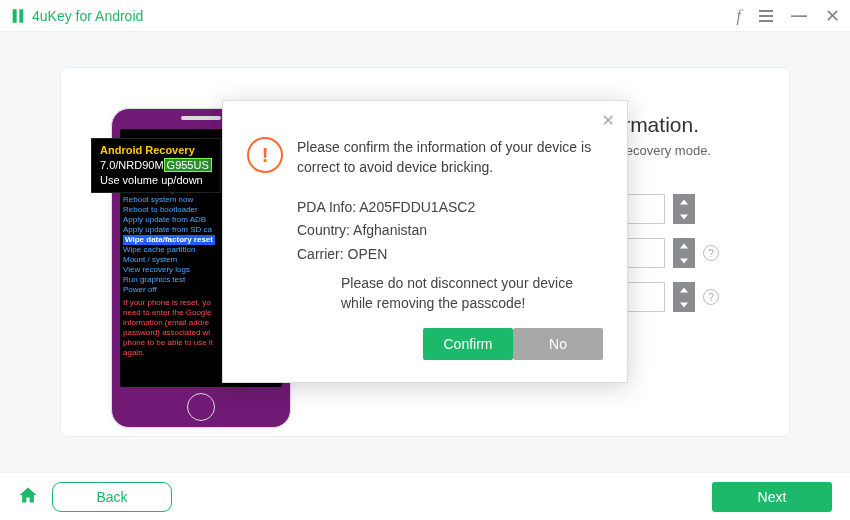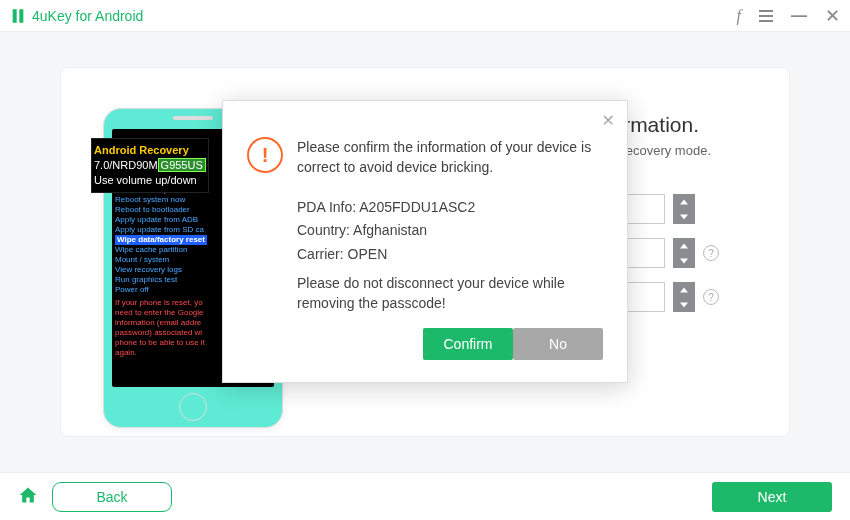--- a/index.html
+++ b/index.html
@@ -11,25 +11,25 @@
     .logo-text { color: #1db96a; font-size: 14px; font-weight: 500; }
     .titlebar-right { margin-left: auto; display: flex; gap: 18px; align-items: center; color: #888; }
     .titlebar-btn { cursor: pointer; font-size: 16px; line-height: 1; }
     .hamburger { display: flex; flex-direction: column; gap: 3px; }
     .hamburger span { width: 14px; height: 2px; background: #888; }
 
     .content { position: absolute; top: 32px; bottom: 48px; left: 0; right: 0; padding: 35px 60px; }
     .card { background: #fff; border: 1px solid #eee; border-radius: 8px; height: 100%; position: relative; padding: 30px; display: flex; gap: 40px; }
 
     .phone-wrap { position: relative; width: 200px; flex-shrink: 0; margin-top: 10px; }
-    .phone { width: 180px; height: 320px; background: #5eead4; border: 1px solid #ddd; border-radius: 18px; margin-left: 12px; position: relative; box-shadow: 0 2px 8px rgba(0,0,0,0.06); }
+    .phone { width: 180px; height: 320px; background: #701a75; border: 1px solid #ddd; border-radius: 18px; margin-left: 20px; position: relative; box-shadow: 0 2px 8px rgba(0,0,0,0.06); }
     .phone::before { content:""; position:absolute; top:7px; left:50%; transform:translateX(-50%); width:40px; height:4px; background:#ddd; border-radius:3px; }
     .phone::after { content:""; position:absolute; bottom:6px; left:50%; transform:translateX(-50%); width:26px; height:26px; border:1px solid #ddd; border-radius:50%; }
     .screen { position: absolute; top: 20px; left: 8px; right: 8px; bottom: 40px; background: #000; border-radius: 2px; font-family: "Courier New", monospace; font-size: 8px; line-height: 1.25; padding: 4px 3px; overflow: hidden; }
-    .banner { position: absolute; top: 30px; left: 0; background: #000; border: 1px solid #222; padding: 4px 2px; font-family: "Courier New", monospace; font-size: 11px; line-height: 1.35; z-index: 5; }
+    .banner { position: absolute; top: 30px; left: 0; background: #000; border: 1px solid #222; padding: 4px 8px; font-family: "Courier New", monospace; font-size: 11px; line-height: 1.35; z-index: 5; }
     .banner .l1 { color: #ffcc00; font-weight: bold; }
     .banner .l2 { color: #fff; }
     .banner .l2 .hl { background: #2a8f2a; color: #fff; padding: 0 2px; border:1px solid #7fff4f; }
     .banner .l3 { color: #fff; }
     .menu-line { white-space: nowrap; }
     .m-gray { color: #bbb; }
     .m-blue { color: #49a8ff; }
     .m-sel  { background: #1d5fff; color: #fff; font-weight: bold; padding: 0 2px; display: inline-block; }
     .m-red  { color: #ff4d4d; }
     .m-block { margin-top: 3px; }
@@ -43,21 +43,21 @@
     .spin div { flex: 1; display:flex; align-items:center; justify-content:center; }
     .spin svg { width: 8px; height: 6px; }
     .help-ic { width:16px; height:16px; border:1px solid #bbb; border-radius:50%; color:#aaa; font-size:10px; display:flex; align-items:center; justify-content:center; }
 
     .dialog { position: absolute; top: 100px; left: 222px; width: 406px; background: #fff; border: 1px solid #ddd; box-shadow: 0 4px 24px rgba(0,0,0,0.18); z-index: 50; padding: 18px 24px 22px; }
     .dialog-close { position: absolute; top: 10px; right: 12px; color: #aaa; font-size: 16px; cursor: pointer; }
     .warn-row { display: flex; gap: 14px; margin-top: 18px; }
     .warn-ic { width: 36px; height: 36px; border: 2px solid #ff6a2b; border-radius: 50%; color: #ff6a2b; display:flex; align-items:center; justify-content:center; font-size: 20px; font-weight: bold; flex-shrink:0; }
     .warn-msg { color: #404040; font-size: 14px; line-height: 1.45; }
     .info-block { margin: 18px 0 0 50px; font-size: 14px; color: #444; line-height: 1.7; }
-    .info-note { margin-top: 6px; line-height: 1.45; }
+    .info-note { margin-top: 6px; line-height: 1.45; margin-left: 44px; }
     .btn-row { display:flex; justify-content:flex-end; margin-top: 14px; }
     .btn { width: 90px; height: 32px; border: none; color: #fff; font-size: 14px; cursor: pointer; display:flex; align-items:center; justify-content:center; border-radius:2px; }
     .btn-confirm { background: #1db96a; }
     .btn-no { background: #a8a8a8; }
 
     .footer { position: absolute; bottom: 0; left: 0; right: 0; height: 48px; background: #fff; border-top: 1px solid #eee; display: flex; align-items: center; padding: 0 18px; gap: 14px; }
     .home-ic { color: #1db96a; cursor: pointer; }
     .btn-back { width: 120px; height: 30px; border: 1px solid #1db96a; color: #1db96a; background: #fff; border-radius: 9px; font-size: 14px; cursor: pointer; }
     .btn-next { width: 120px; height: 30px; background: #1db96a; color: #fff; border: none; border-radius: 3px; font-size: 14px; cursor: pointer; margin-left: auto; text-align: center; }
   </style>

